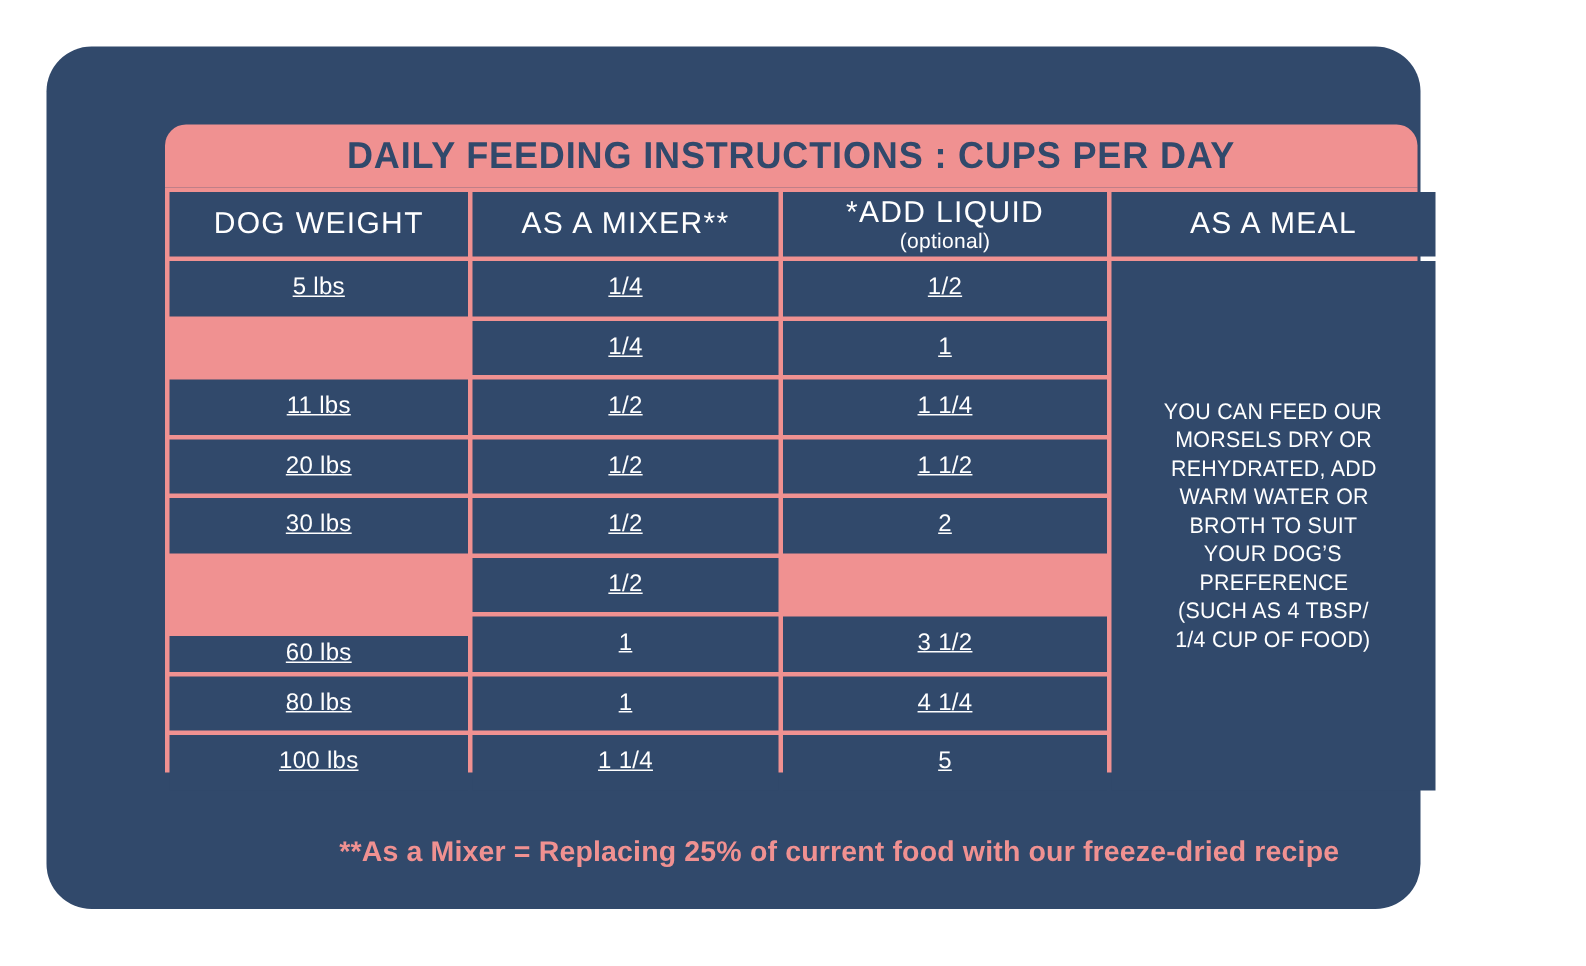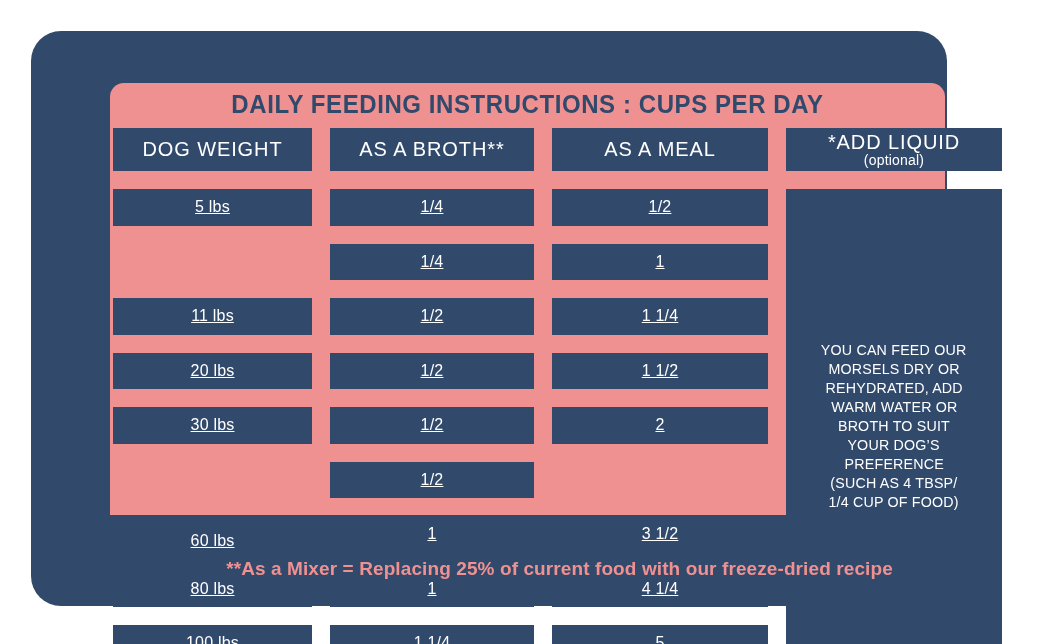--- a/index.html
+++ b/index.html
@@ -55,21 +55,21 @@
   #feeding-table {
     position: absolute;
     left: 79px;
     top: 94px;
     width: 835px;
     height: 390px;
     background: #F09191;
     display: grid;
     grid-template-columns: 199px 204px 216px 216px;
     grid-template-rows: 43px repeat(9, 36.5px);
-    gap: 18px;
+    gap: 3px;
     padding: 3px;
     box-sizing: border-box;
   }
 
   .cell {
     background: #31496B;
     display: flex;
     align-items: center;
     justify-content: center;
     color: #ffffff;
@@ -138,28 +138,28 @@
   <div id="title-bar">
     <span class="title-text">DAILY FEEDING INSTRUCTIONS : CUPS PER DAY</span>
   </div>
 
   <div id="feeding-table">
 
   <div class="cell header">
         <span>DOG WEIGHT</span>
       </div>
       <div class="cell header">
-        <span>AS A BROTH**</span>
-      </div>
-      <div class="cell header">
-        <span>AS A MEAL</span>
+        <span>AS A MIXER**</span>
       </div>
       <div class="cell header">
         <span>*ADD LIQUID</span>
         <span class="sub">(optional)</span>
+      </div>
+      <div class="cell header">
+        <span>AS A MEAL</span>
       </div>
       <div class="cell body" style="grid-area: 2 / 1;">5 lbs</div>
       <div class="cell body" style="grid-area: 2 / 2;">1/4</div>
       <div class="cell body" style="grid-area: 2 / 3;">1/2</div>
       <div class="cell body" style="grid-area: 3 / 1; margin-top: 40px;">10 lbs</div>
       <div class="cell body" style="grid-area: 3 / 2;">1/4</div>
       <div class="cell body" style="grid-area: 3 / 3;">1</div>
       <div class="cell body" style="grid-area: 4 / 1;">11 lbs</div>
       <div class="cell body" style="grid-area: 4 / 2;">1/2</div>
       <div class="cell body" style="grid-area: 4 / 3;">1 1/4</div>

